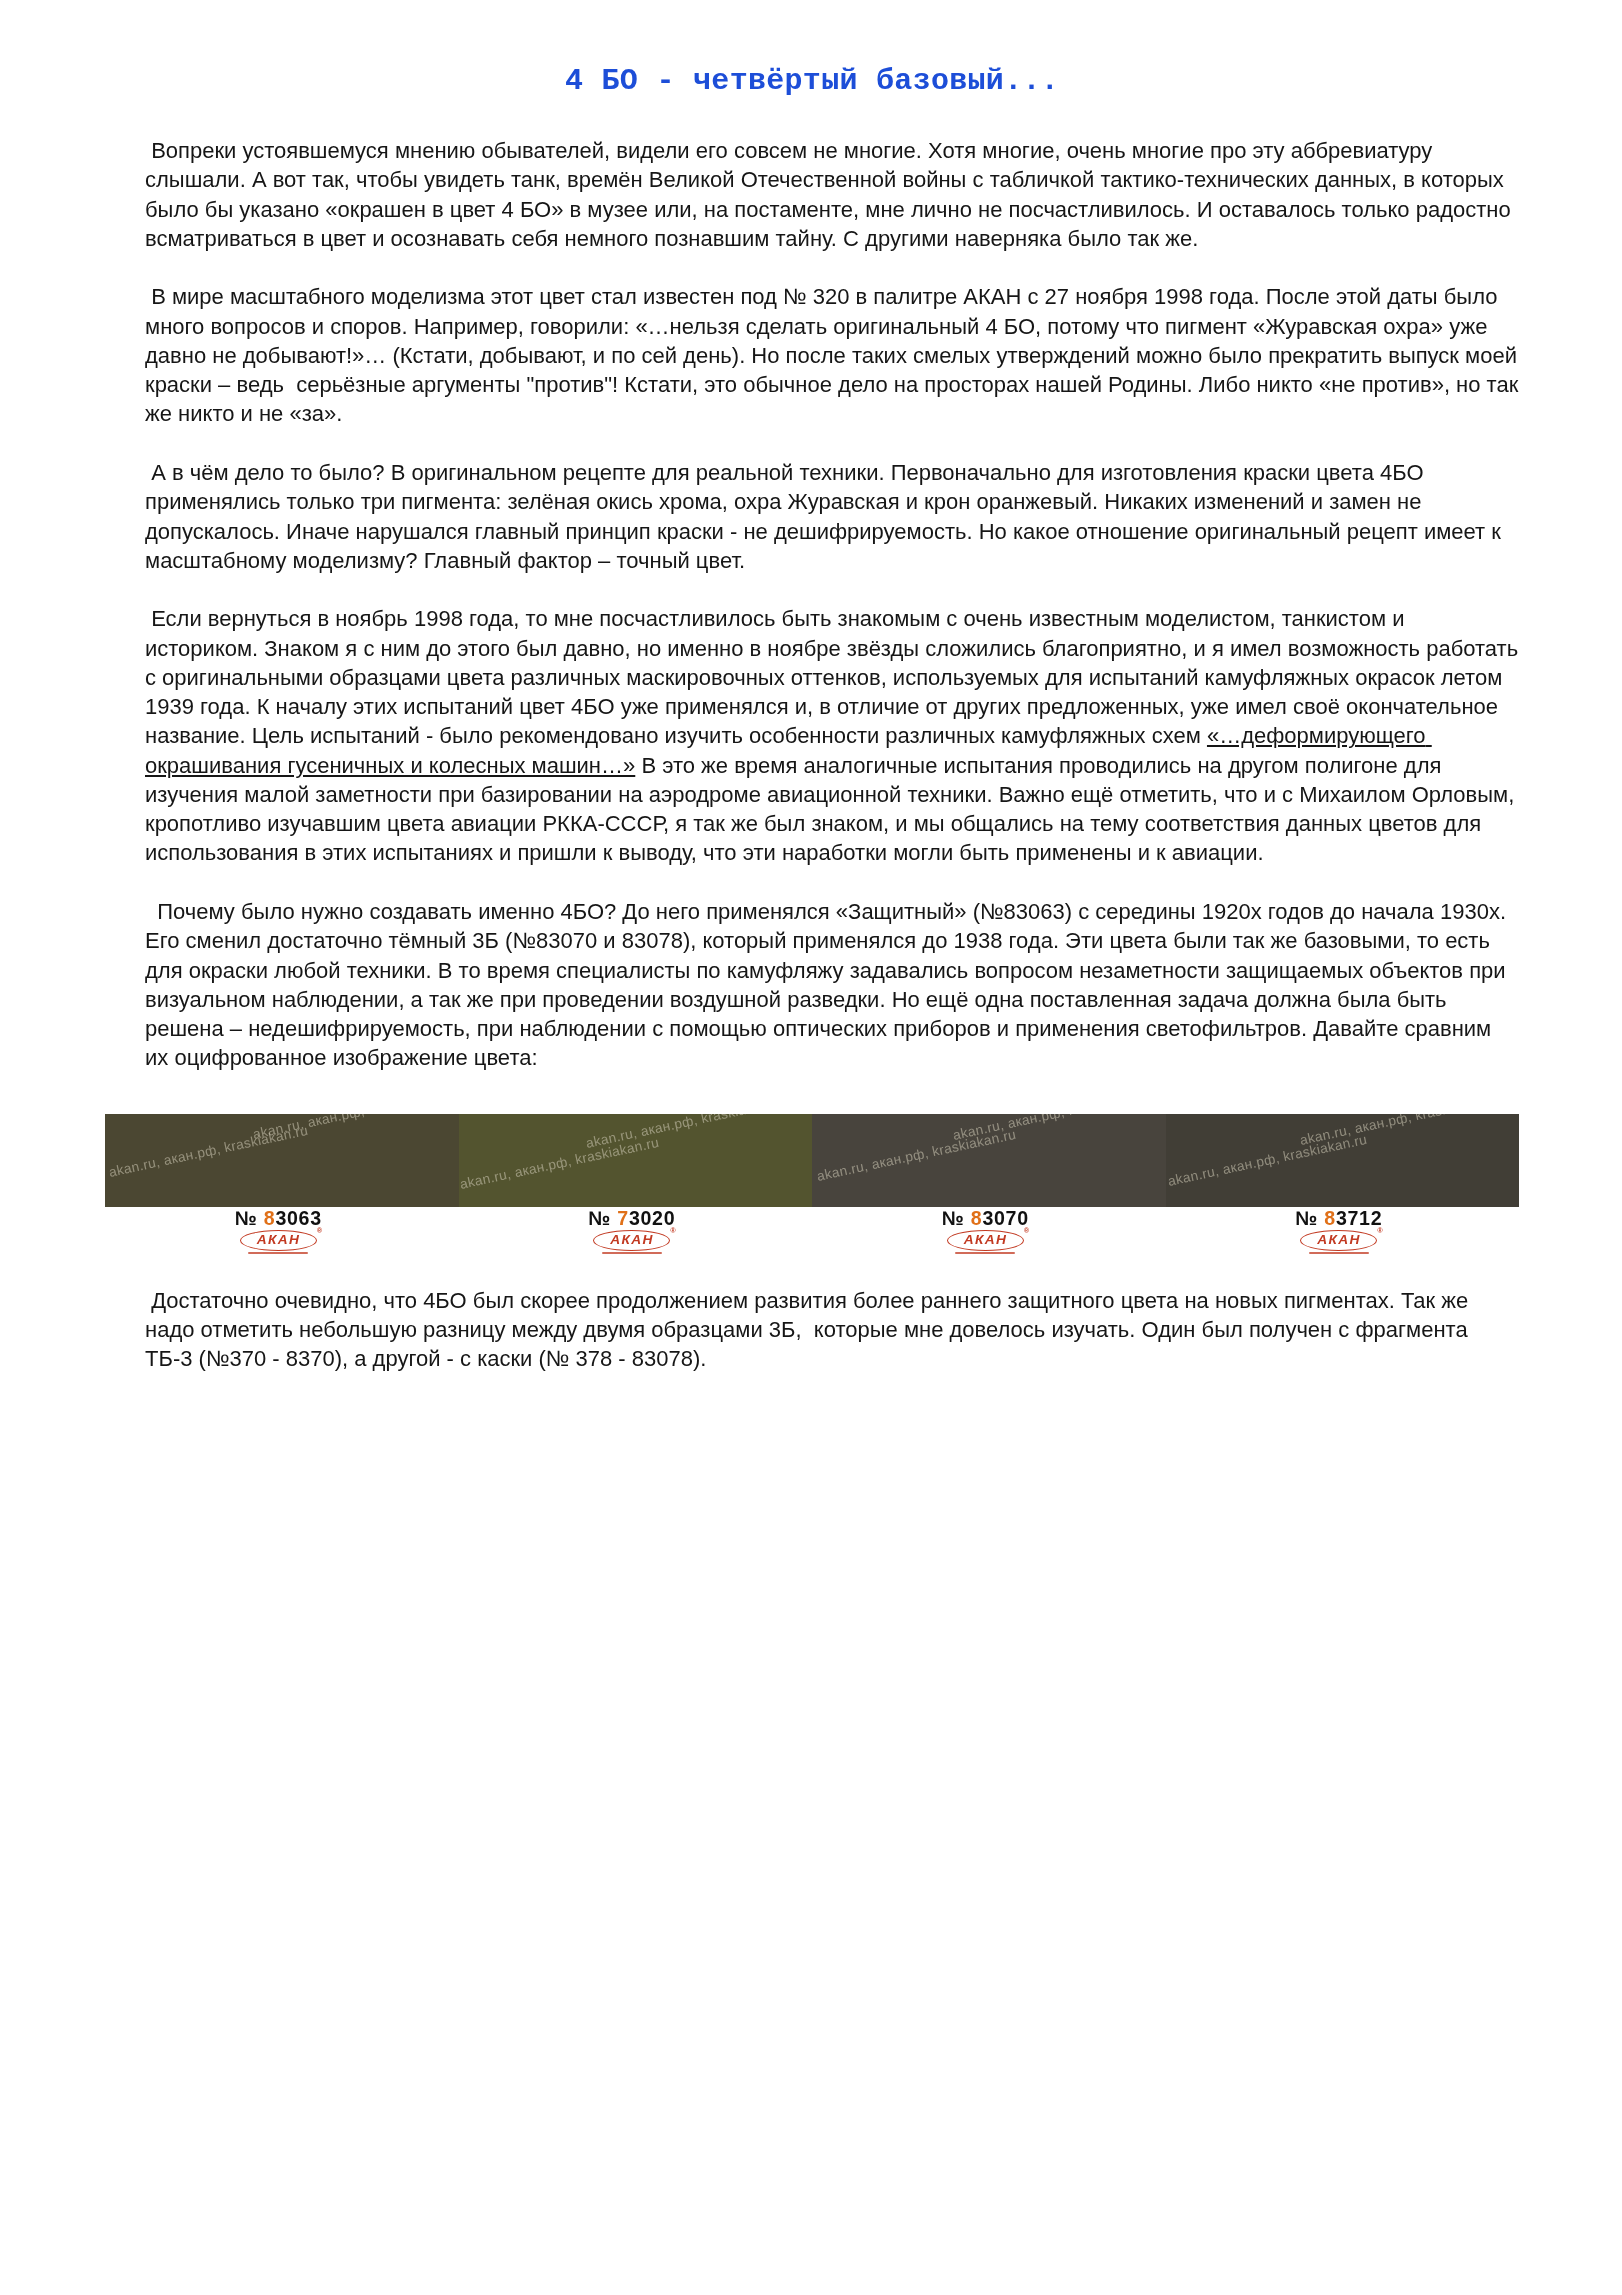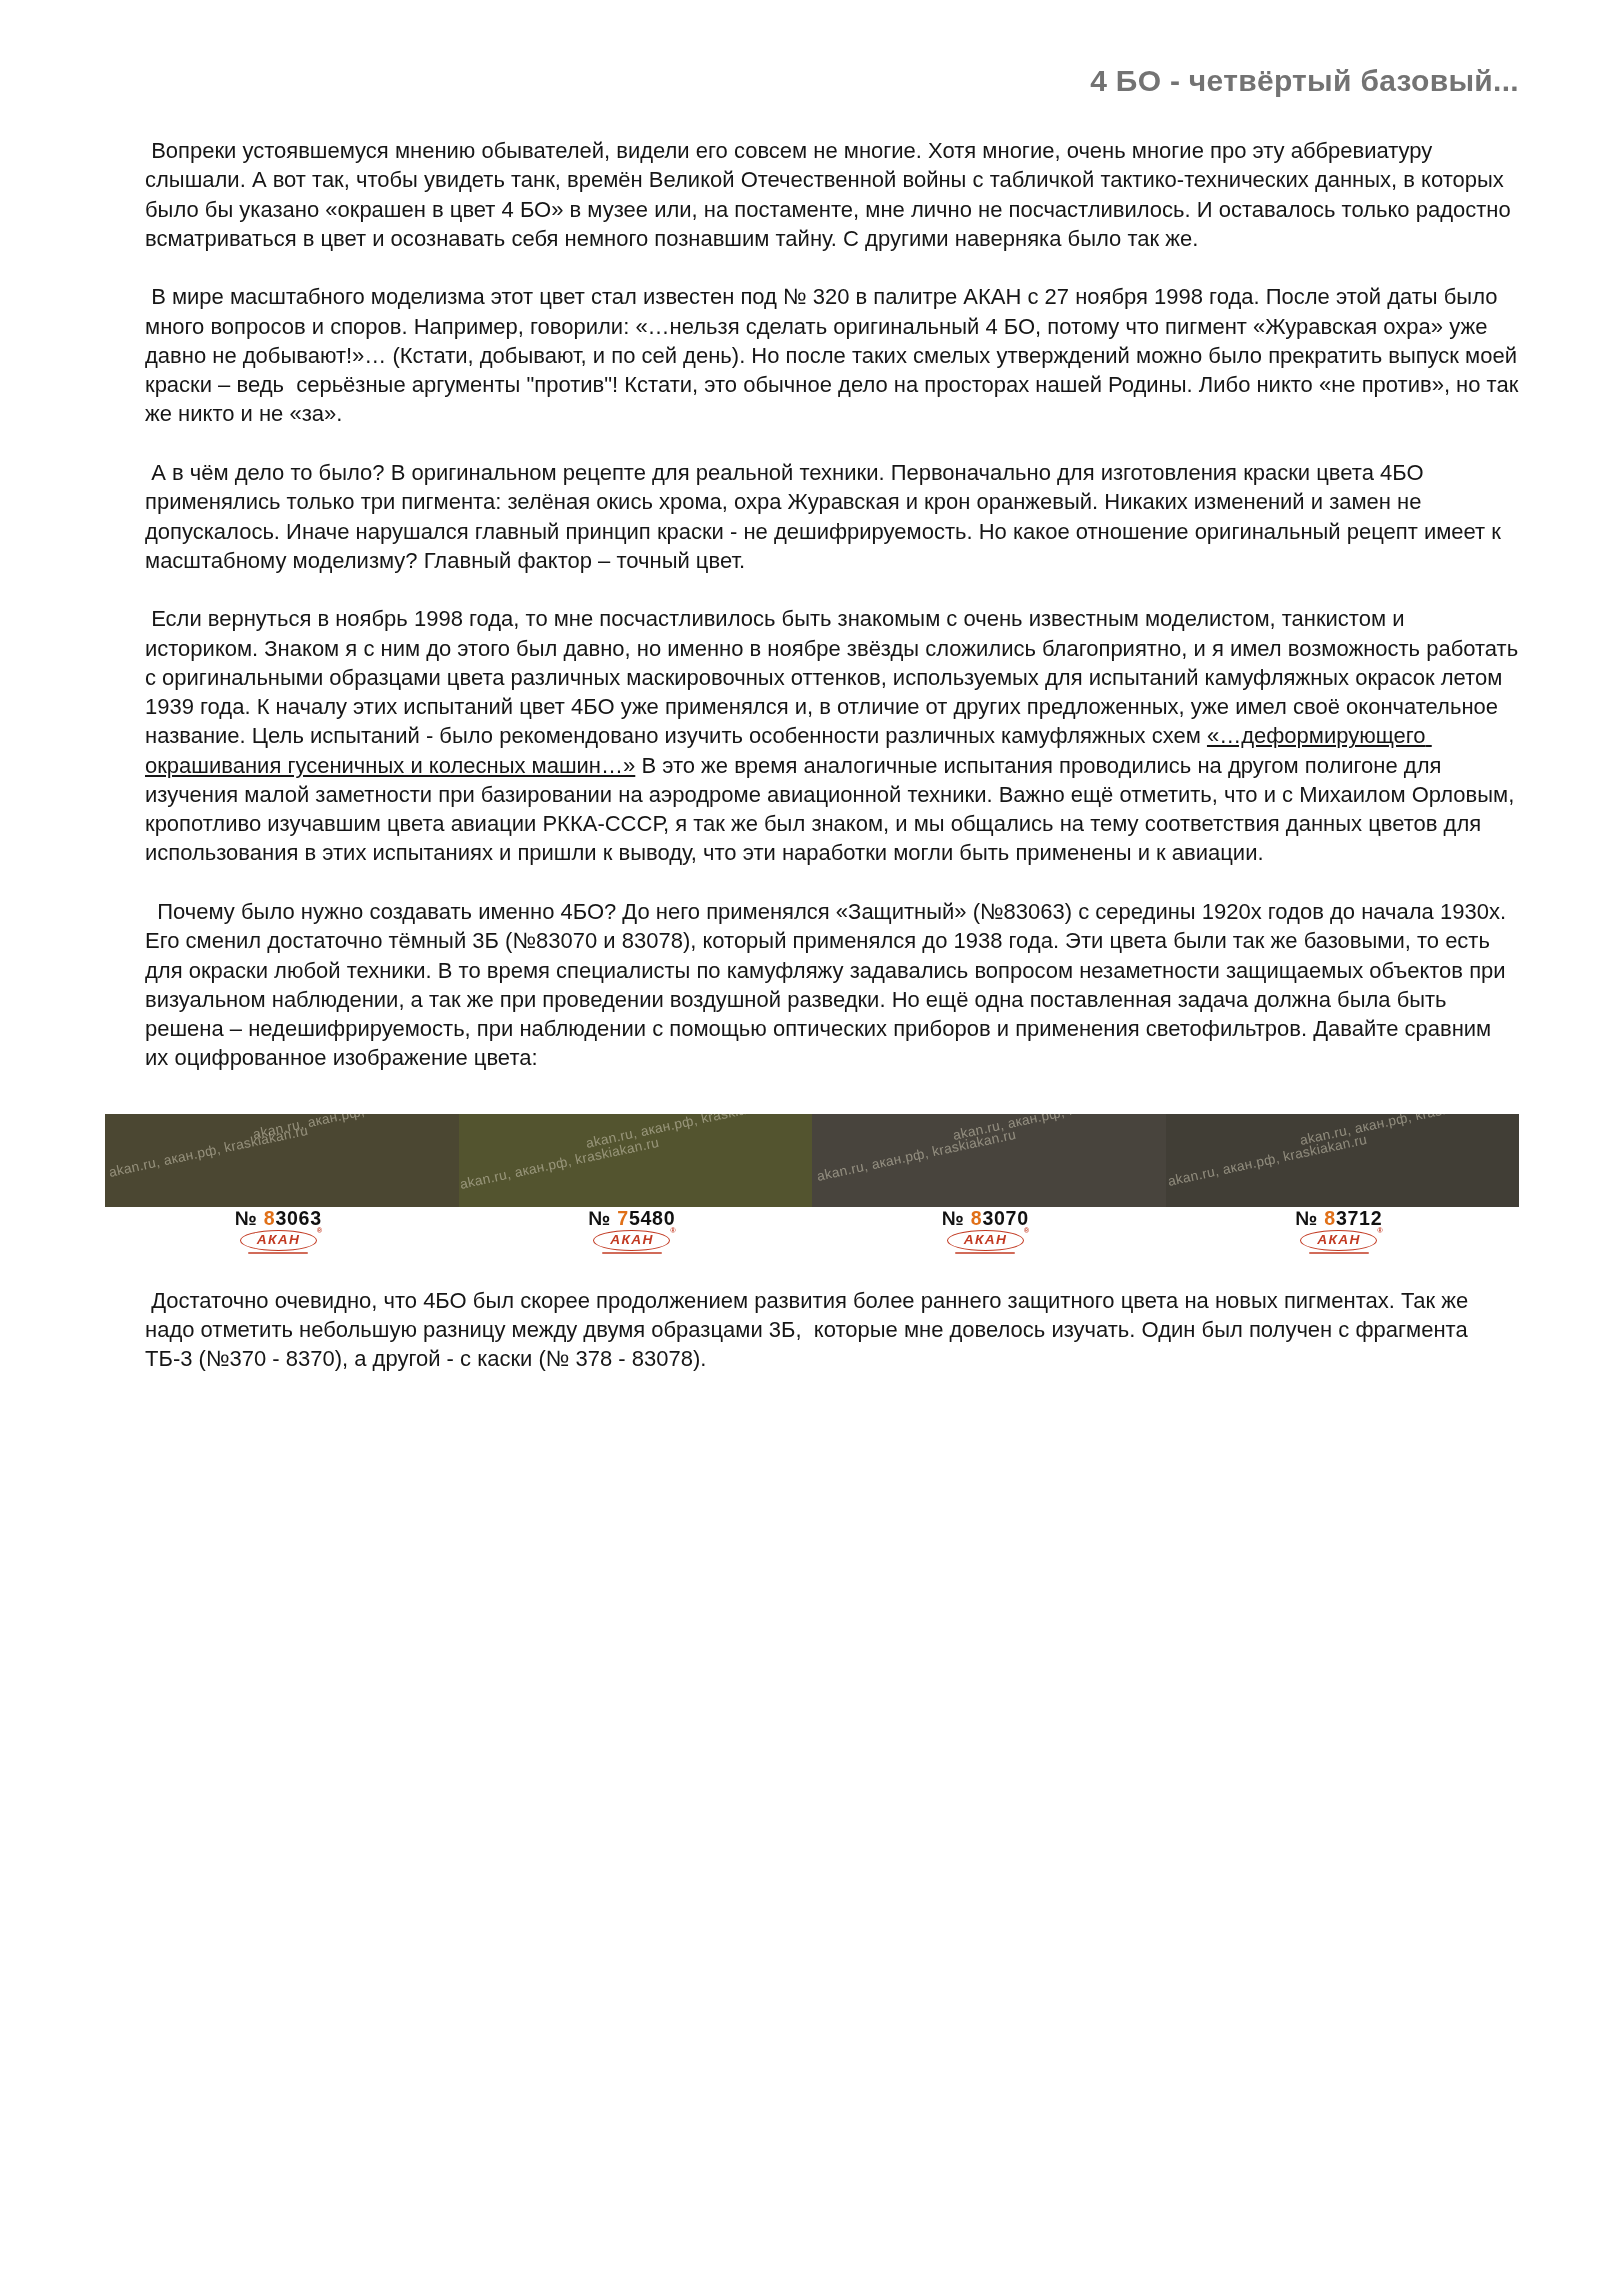--- a/index.html
+++ b/index.html
@@ -9,25 +9,25 @@
     min-height: 2295px;
     font-family: "Liberation Sans", "DejaVu Sans", sans-serif;
     color: #1a1a1a;
   }
   .page {
     width: 1622px;
     min-height: 2295px;
     padding: 64px 103px 79px 105px;
   }
   .title {
-    font-family: Liberation Sans, sans-serif;
+    font-family: Liberation Mono, monospace;
     font-weight: 700;
     font-size: 30px;
-    text-align: right;
-    color: #737373;
+    text-align: center;
+    color: #1d4ed8;
     margin-bottom: 38px;
     letter-spacing: 0.3px;
   }
   .para {
     font-size: 22px;
     line-height: 1.33;
     white-space: pre-wrap;
     margin-bottom: 29.4px;
     color: #161616;
     margin-left: 40px;
@@ -133,21 +133,21 @@
             <div class="logo-subline" style="background: rgb(194, 58, 34);"></div>
           </div>
         </div>
       </div>
       <div class="swatch">
         <div class="swatch-color" style="background: rgb(83, 84, 47);">
           <span class="watermark" style="left: 1.3px; top: 63px; color: rgba(208, 202, 182, 0.55);">akan.ru, акан.рф, kraskiakan.ru</span>
           <span class="watermark" style="left: 36%; top: 22px; color: rgba(208, 202, 182, 0.55);">akan.ru, акан.рф, kraskiakan.ru</span>
         </div>
         <div class="swatch-label">
-          <span class="swatch-number"><span>№ </span><span class="first-digit" style="color: rgb(224, 112, 24);">7</span><span>5480</span></span>
+          <span class="swatch-number"><span>№ </span><span class="first-digit" style="color: rgb(224, 112, 24);">7</span><span>3020</span></span>
           <div class="logo">
             <div class="logo-oval" style="border-color: rgb(194, 58, 34); color: rgb(194, 58, 34);">АКАН<span class="logo-reg" style="color: rgb(194, 58, 34);">®</span></div>
             <div class="logo-subline" style="background: rgb(194, 58, 34);"></div>
           </div>
         </div>
       </div>
       <div class="swatch">
         <div class="swatch-color" style="background: rgb(72, 68, 61);">
           <span class="watermark" style="left: 5.2px; top: 55px; color: rgba(208, 202, 182, 0.55);">akan.ru, акан.рф, kraskiakan.ru</span>
           <span class="watermark" style="left: 40%; top: 14.4px; color: rgba(208, 202, 182, 0.55);">akan.ru, акан.рф, kraskiakan.ru</span>

